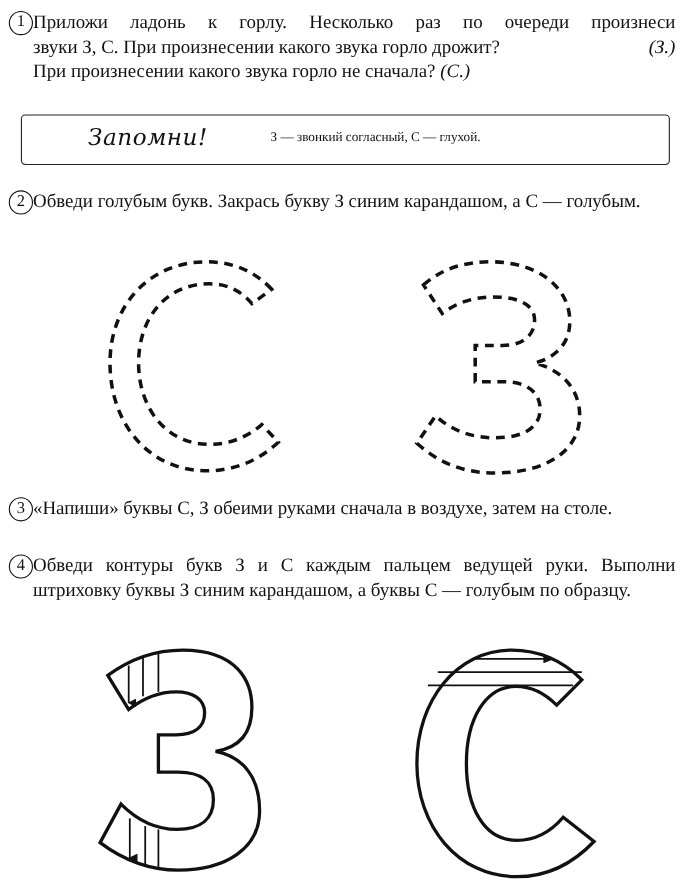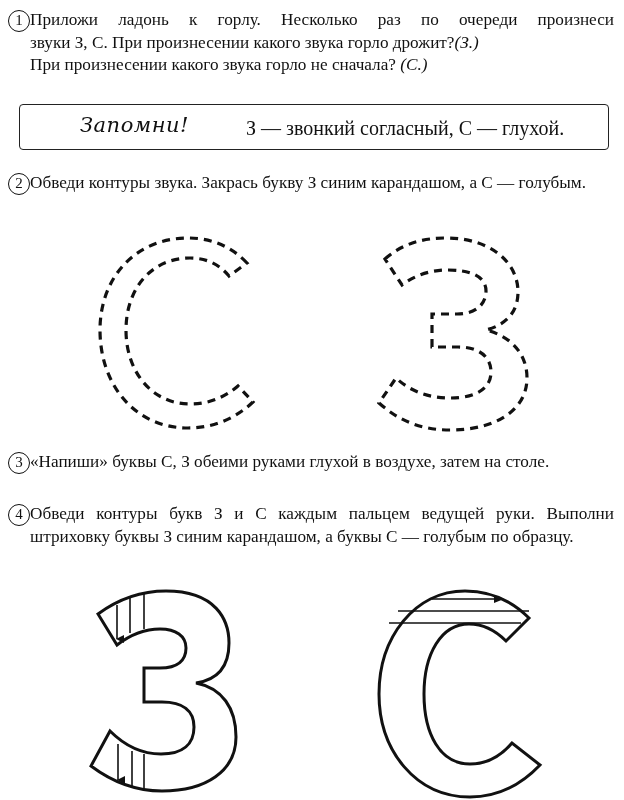--- a/index.html
+++ b/index.html
@@ -23,68 +23,68 @@
     .box {
       position: absolute; left: 19px; top: 104px; width: 590px; height: 46px;
       border: 1.6px solid #222; border-radius: 4px; box-sizing: border-box;
     }
     .box .title {
       position: absolute; left: 60px; top: 8px;
       font-family: "DejaVu Serif", serif; font-style: italic;
       font-size: 21px; letter-spacing: 0.5px;
     }
     .box .rule {
-      position: absolute; left: 226px; top: 12px; font-size: 20px;
+      position: absolute; left: 226px; top: 12px; font-size: 12px;
     }
     svg.figure { position: absolute; left: 0; top: 0; }
   </style>
 </head>
 <body>
 
 <div class="task" style="top:9px;">
   <div class="num">1</div>
   <div class="text">
     <div style="text-align:justify; text-align-last:justify;">Приложи ладонь к горлу. Несколько раз по очереди произнеси</div>
-    <div style="display:flex; justify-content:flex-start;">
+    <div style="display:flex; justify-content:space-between;">
       <span>звуки З, С. При произнесении какого звука горло дрожит?</span>
       <span class="it">(З.)</span>
     </div>
     <div>
       <span>При произнесении какого звука горло не сначала?</span>
       <span class="it">(С.)</span>
     </div>
   </div>
 </div>
 
 <div class="box">
   <span class="title">Запомни!</span>
   <span class="rule">З — звонкий согласный, С — глухой.</span>
 </div>
 
 <div class="task" style="top:172px;">
   <div class="num">2</div>
-  <div class="text">Обведи контуры звука. Закрась букву З синим карандашом, а С — голубым.</div>
+  <div class="text">Обведи голубым букв. Закрась букву З синим карандашом, а С — голубым.</div>
 </div>
 
 <svg class="figure" width="624" height="800">
   <g fill="none" stroke="#111" stroke-width="3.2" stroke-dasharray="8 6">
 
     <path d="M247,263 C232,247 212,238 188,238 C135,238 100,278 100,330 C100,385 135,428 188,428 C214,428 236,418 253,402
          L238,386 C224,398 208,404 190,404 C152,404 126,372 126,330 C126,288 152,258 190,258 C206,258 219,264 229,276 Z"></path>
 
     <path d="M385,259 C402,244 422,238 446,238 C490,238 518,262 518,292 C518,313 505,325 486,330
          C510,336 527,353 527,378 C527,410 496,430 450,430 C420,430 398,420 379,403
          L396,378 C411,392 430,398 450,398 C477,398 491,388 491,372 C491,356 478,347 458,347 L432,347
          L432,314 L457,314 C475,314 486,305 486,291 C486,276 470,270 448,270 C431,270 415,275 402,285 Z"></path>
   </g>
 </svg>
 
 <div class="task" style="top:451px;">
   <div class="num">3</div>
-  <div class="text">«Напиши» буквы С, З обеими руками глухой в воздухе, затем на столе.</div>
+  <div class="text">«Напиши» буквы С, З обеими руками сначала в воздухе, затем на столе.</div>
 </div>
 
 <div class="task" style="top:503px;">
   <div class="num">4</div>
   <div class="text">Обведи контуры букв З и С каждым пальцем ведущей руки. Выполни штриховку буквы З синим карандашом, а буквы С — голубым по образцу.</div>
 </div>
 
 <svg class="figure" width="624" height="800">
   <defs>
     <marker id="arr" markerWidth="8" markerHeight="8" refX="4" refY="7" orient="auto" markerUnits="userSpaceOnUse">

